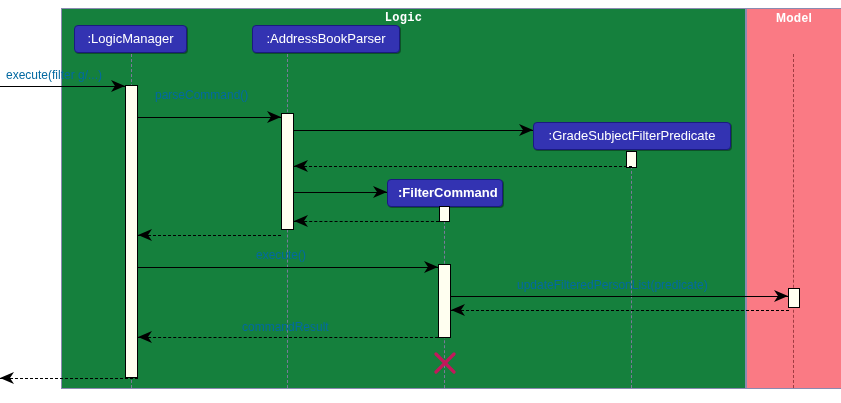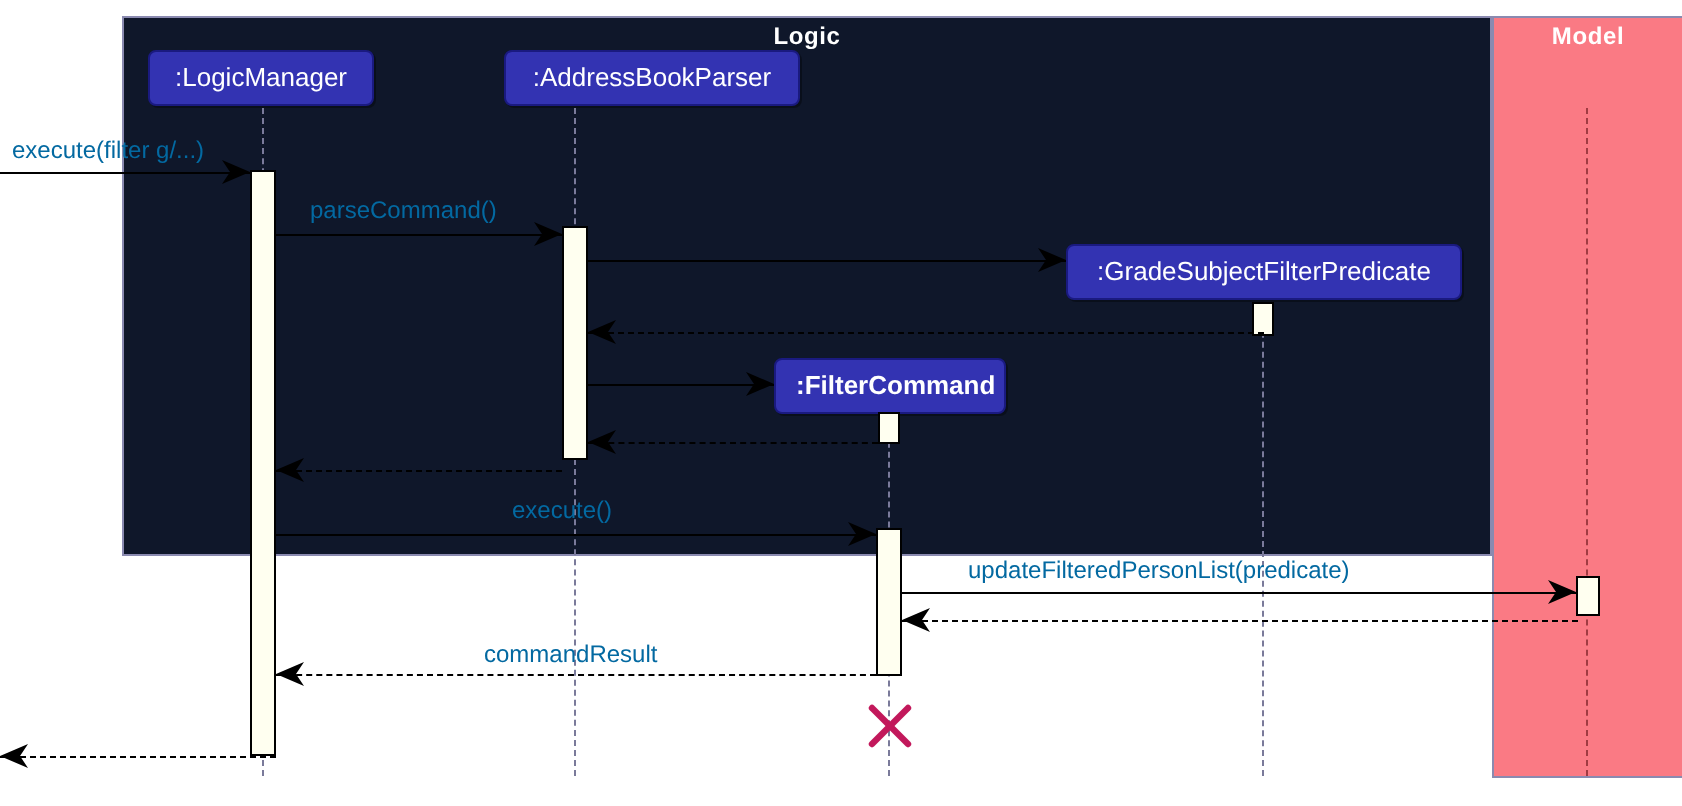--- a/index.html
+++ b/index.html
@@ -21,22 +21,23 @@
   
   .package {
     position: absolute;
     box-sizing: border-box;
     border: 1px solid #8a8ab0;
   }
   .package-logic {
     left: 61px;
     top: 8px;
     width: 685px;
-    height: 270px;
-    background: #0f172a;
+    height: 381px;
+    background: #15803d;
+    font-family: Liberation Mono, monospace;
   }
   .package-model {
     left: 746px;
     top: 8px;
     width: 95px;
     height: 381px;
     background: #fa7a84;
     border-left: 1px solid #8a8ab0;
     border-right: none;
     padding-left: 30px;
@@ -173,21 +174,21 @@
   <div class="activation" style="left:438px; top:264px; width:13px; height:74px;"></div>
 
   <div class="activation" style="left:788px; top:288px; width:12px; height:20px;"></div>
 
   <div class="msg-label" style="left:6px; top:68px;">execute(filter g/...)</div>
   <div class="msg-line" style="left:0px; top:86px; width:125px;"></div>
   <svg class="arrowhead" style="left:111px; top:80px;" viewBox="0 0 14 12">
     <path d="M0 0 L14 6 L0 12 L4 6 Z" fill="#000000"></path>
   </svg>
 
-  <div class="msg-label" style="left:155px; top:98px;">parseCommand()</div>
+  <div class="msg-label" style="left:155px; top:88px;">parseCommand()</div>
   <div class="msg-line" style="left:138px; top:117px; width:143px;"></div>
   <svg class="arrowhead" style="left:267px; top:111px;" viewBox="0 0 14 12">
     <path d="M0 0 L14 6 L0 12 L4 6 Z" fill="#000000"></path>
   </svg>
 
   <div class="msg-line" style="left:294px; top:130px; width:239px;"></div>
   <svg class="arrowhead" style="left:519px; top:124px;" viewBox="0 0 14 12">
     <path d="M0 0 L14 6 L0 12 L4 6 Z" fill="#000000"></path>
   </svg>
 
@@ -210,21 +211,21 @@
   <svg class="arrowhead" style="left:138px; top:229px;" viewBox="0 0 14 12">
     <path d="M14 0 L0 6 L14 12 L10 6 Z" fill="#000000"></path>
   </svg>
 
   <div class="msg-label" style="left:256px; top:248px;">execute()</div>
   <div class="msg-line" style="left:138px; top:267px; width:300px;"></div>
   <svg class="arrowhead" style="left:424px; top:261px;" viewBox="0 0 14 12">
     <path d="M0 0 L14 6 L0 12 L4 6 Z" fill="#000000"></path>
   </svg>
 
-  <div class="msg-label" style="left:484px; top:278px;">updateFilteredPersonList(predicate)</div>
+  <div class="msg-label" style="left:517px; top:278px;">updateFilteredPersonList(predicate)</div>
   <div class="msg-line" style="left:451px; top:296px; width:337px;"></div>
   <svg class="arrowhead" style="left:774px; top:290px;" viewBox="0 0 14 12">
     <path d="M0 0 L14 6 L0 12 L4 6 Z" fill="#000000"></path>
   </svg>
 
   <div class="msg-line dotted" style="left:451px; top:310px; width:338px;"></div>
   <svg class="arrowhead" style="left:451px; top:304px;" viewBox="0 0 14 12">
     <path d="M14 0 L0 6 L14 12 L10 6 Z" fill="#000000"></path>
   </svg>
 

